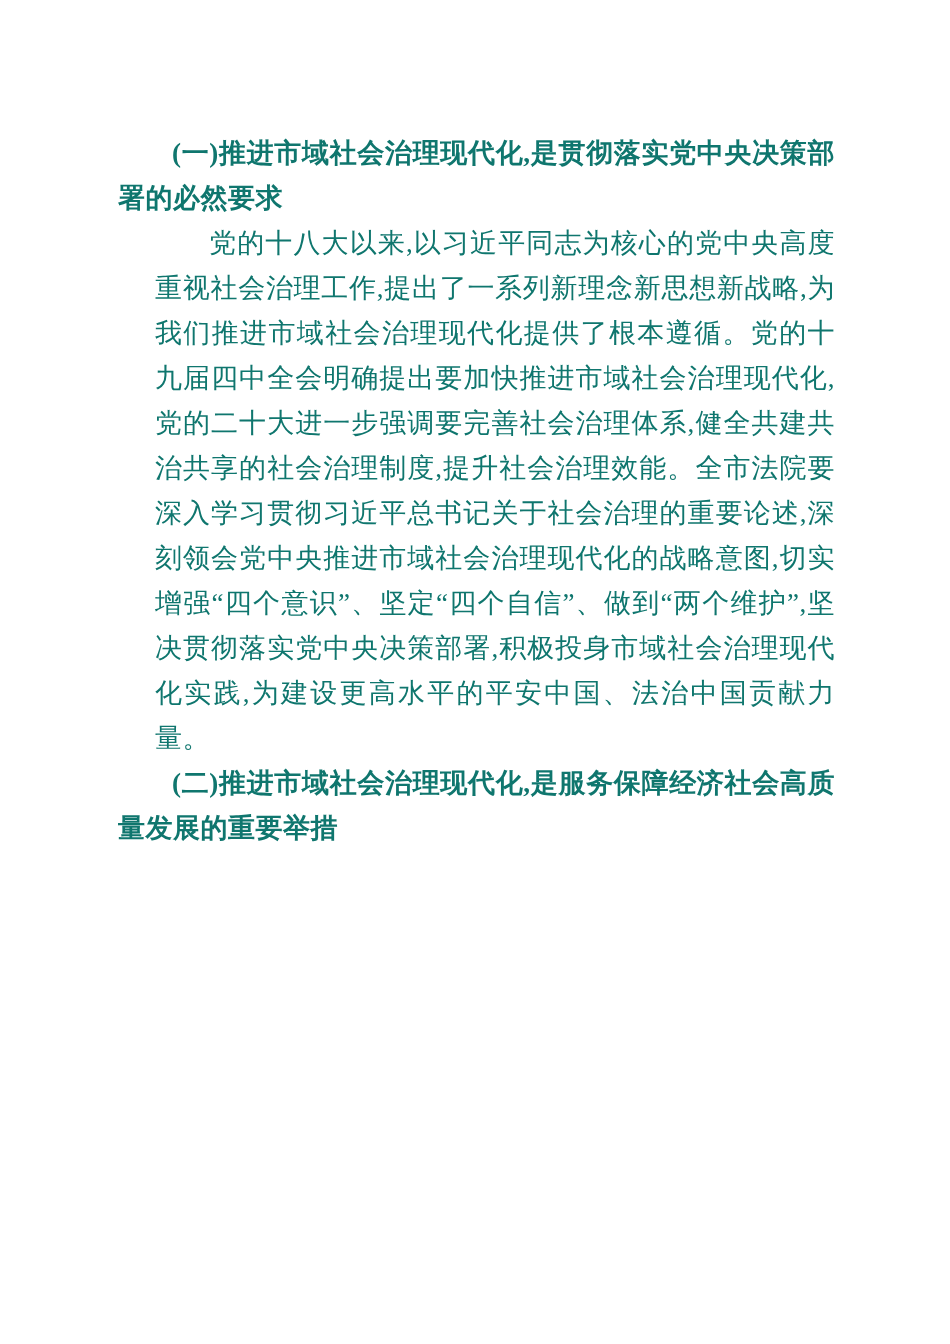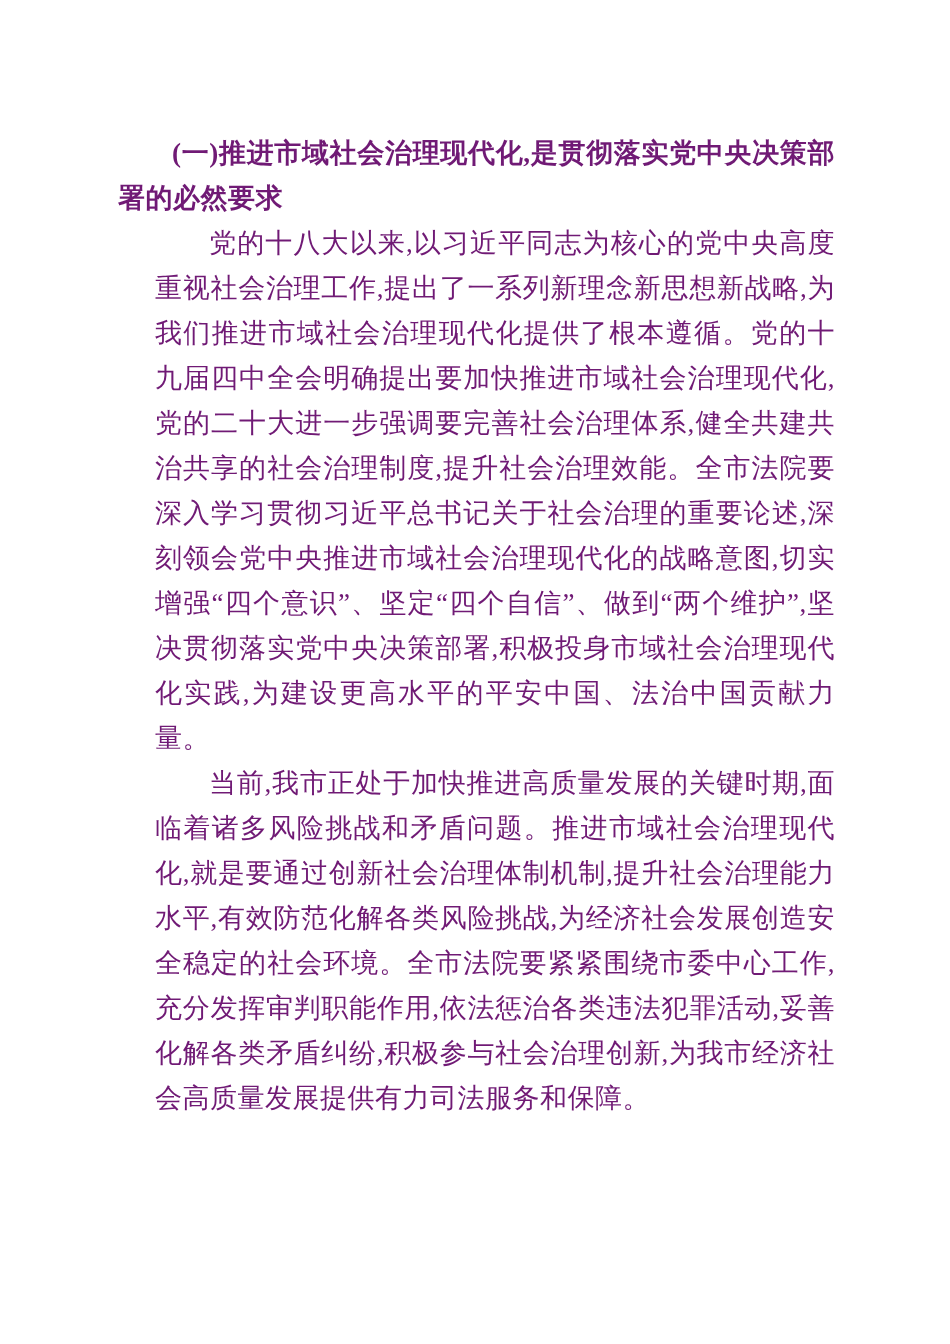--- a/index.html
+++ b/index.html
@@ -7,21 +7,21 @@
     padding: 0;
     background: #ffffff;
   }
   .page {
     position: relative;
     width: 950px;
     height: 1344px;
     background: #ffffff;
     overflow: hidden;
     font-family: "Liberation Serif", "DejaVu Serif", serif;
-    color: #701a75;
+    color: #0f766e;
   }
   .content {
     position: absolute;
     top: 131px;
     left: 118px;
     width: 717px;
   }
   .sec-heading, .sec-body {
     margin: 0;
     padding: 0;
@@ -44,17 +44,17 @@
 </head>
 <body>
 
 <div class="page">
   <div class="content">
 
     <h2 class="sec-heading">(一)推进市域社会治理现代化,是贯彻落实党中央决策部署的必然要求</h2>
 
     <p class="sec-body">党的十八大以来,以习近平同志为核心的党中央高度重视社会治理工作,提出了一系列新理念新思想新战略,为我们推进市域社会治理现代化提供了根本遵循。党的十九届四中全会明确提出要加快推进市域社会治理现代化,党的二十大进一步强调要完善社会治理体系,健全共建共治共享的社会治理制度,提升社会治理效能。全市法院要深入学习贯彻习近平总书记关于社会治理的重要论述,深刻领会党中央推进市域社会治理现代化的战略意图,切实增强“四个意识”、坚定“四个自信”、做到“两个维护”,坚决贯彻落实党中央决策部署,积极投身市域社会治理现代化实践,为建设更高水平的平安中国、法治中国贡献力量。</p>
 
+    <h2 class="sec-heading">(二)推进市域社会治理现代化,是服务保障经济社会高质量发展的重要举措</h2>
 
-    <p class="sec-body">当前,我市正处于加快推进高质量发展的关键时期,面临着诸多风险挑战和矛盾问题。推进市域社会治理现代化,就是要通过创新社会治理体制机制,提升社会治理能力水平,有效防范化解各类风险挑战,为经济社会发展创造安全稳定的社会环境。全市法院要紧紧围绕市委中心工作,充分发挥审判职能作用,依法惩治各类违法犯罪活动,妥善化解各类矛盾纠纷,积极参与社会治理创新,为我市经济社会高质量发展提供有力司法服务和保障。</p>
 
   </div>
 </div>
 
 </body></html>

